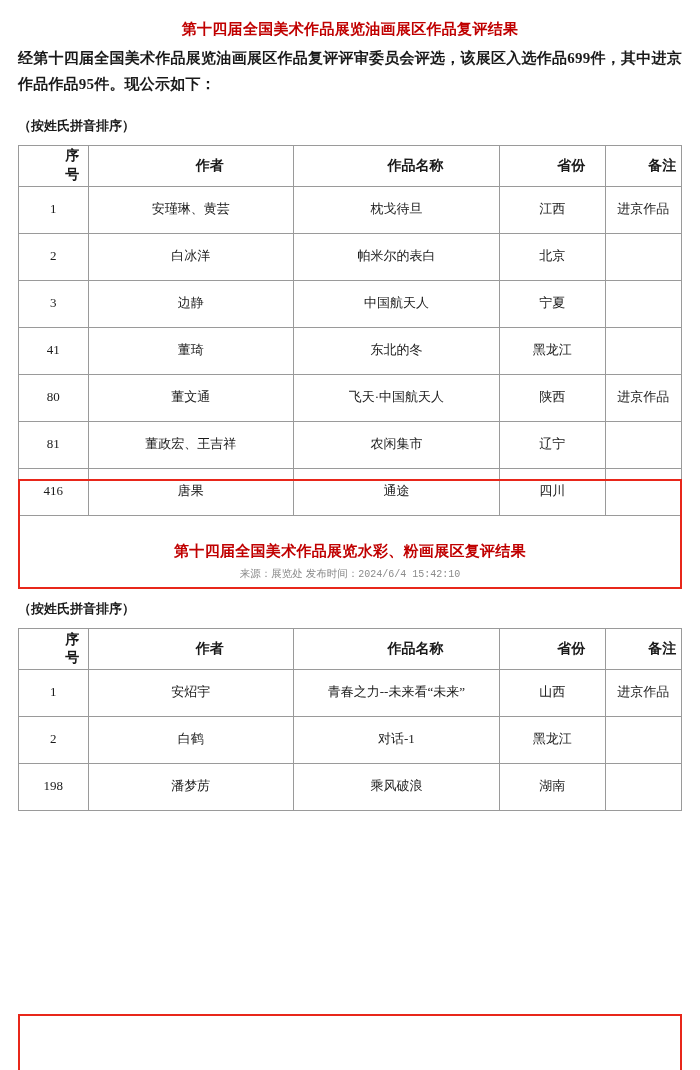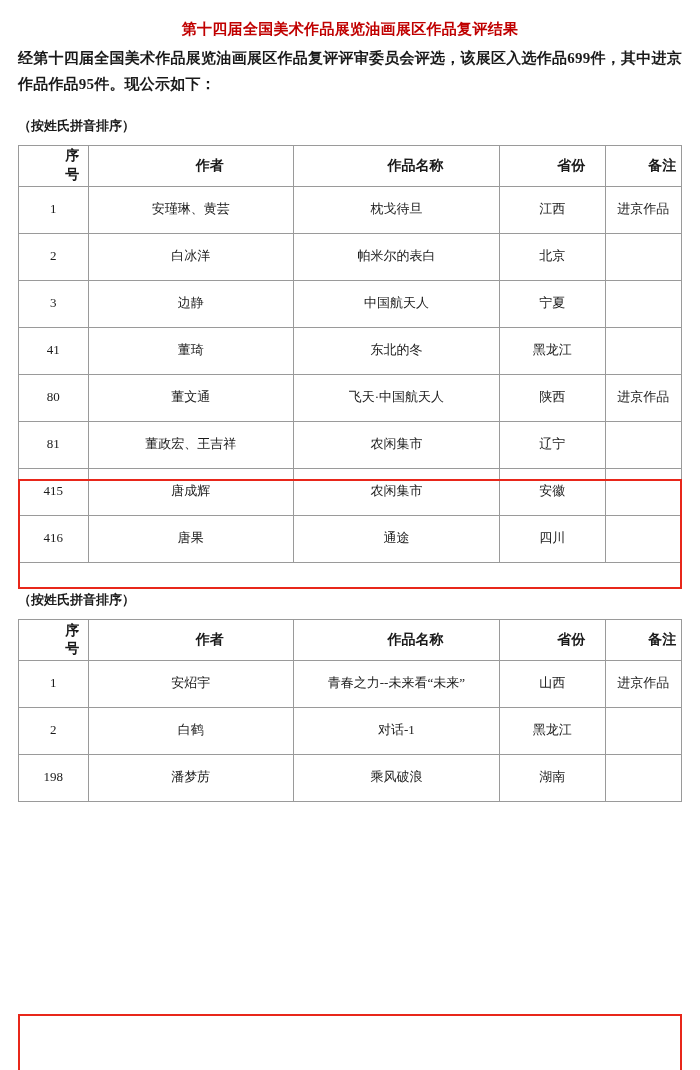--- a/index.html
+++ b/index.html
@@ -164,38 +164,36 @@
           <td class="note-cell">进京作品</td>
         </tr>
         <tr>
           <td>81</td>
           <td>董政宏、王吉祥</td>
           <td>农闲集市</td>
           <td>辽宁</td>
           <td class="note-cell"></td>
         </tr>
         <tr>
-          <td>415</td>
-          <td>唐成辉</td>
-          <td>农闲集市</td>
-          <td>安徽</td>
-          <td class="note-cell"></td>
-        </tr>
-        <tr>
           <td>416</td>
           <td>唐果</td>
           <td>通途</td>
           <td>四川</td>
           <td class="note-cell"></td>
         </tr>
       </tbody>
     </table>
   </div>
 
   <div class="section-2">
+    <div class="doc-title">第十四届全国美术作品展览水彩、粉画展区复评结果</div>
+    <div class="doc-meta">
+      <span>来源：展览处</span>
+      <span>发布时间：</span><span class="meta-time">2024/6/4 15:42:10</span>
+    </div>
 
     <p class="para-sub">（按姓氏拼音排序）</p>
 
     <table class="result-table">
       <colgroup>
         <col class="c-no">
           <col class="c-author">
           <col class="c-work">
           <col class="c-prov">
           <col class="c-note">

